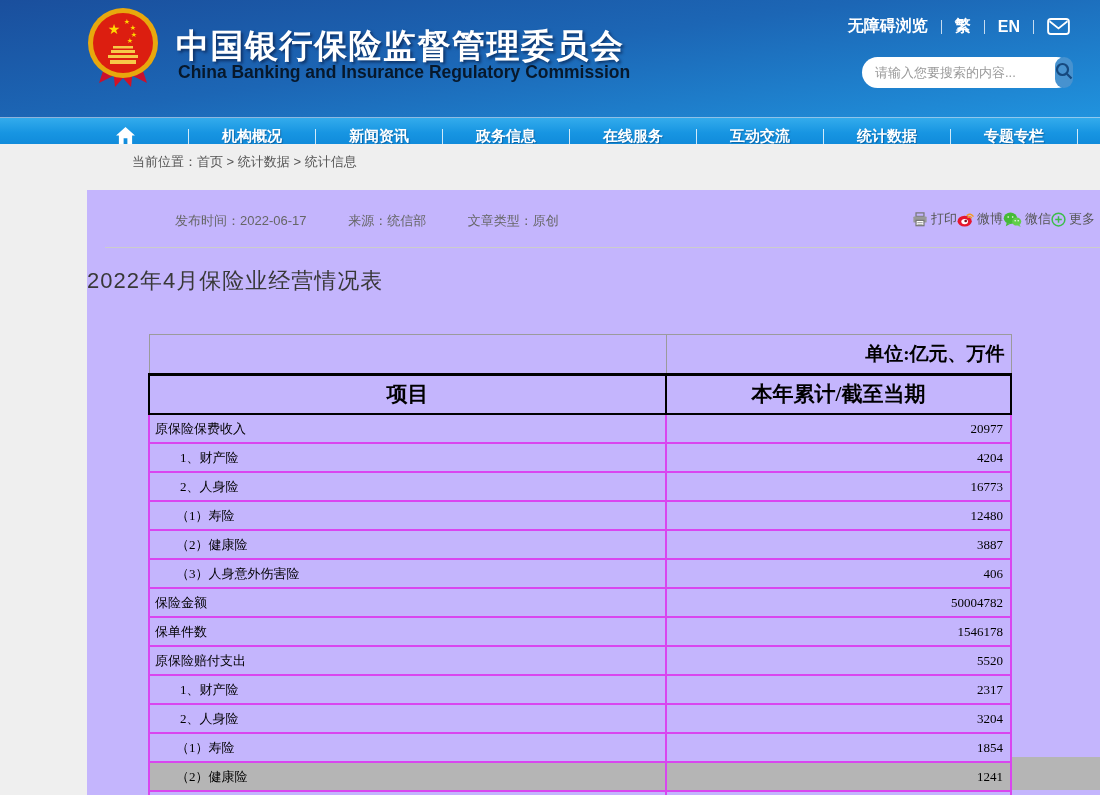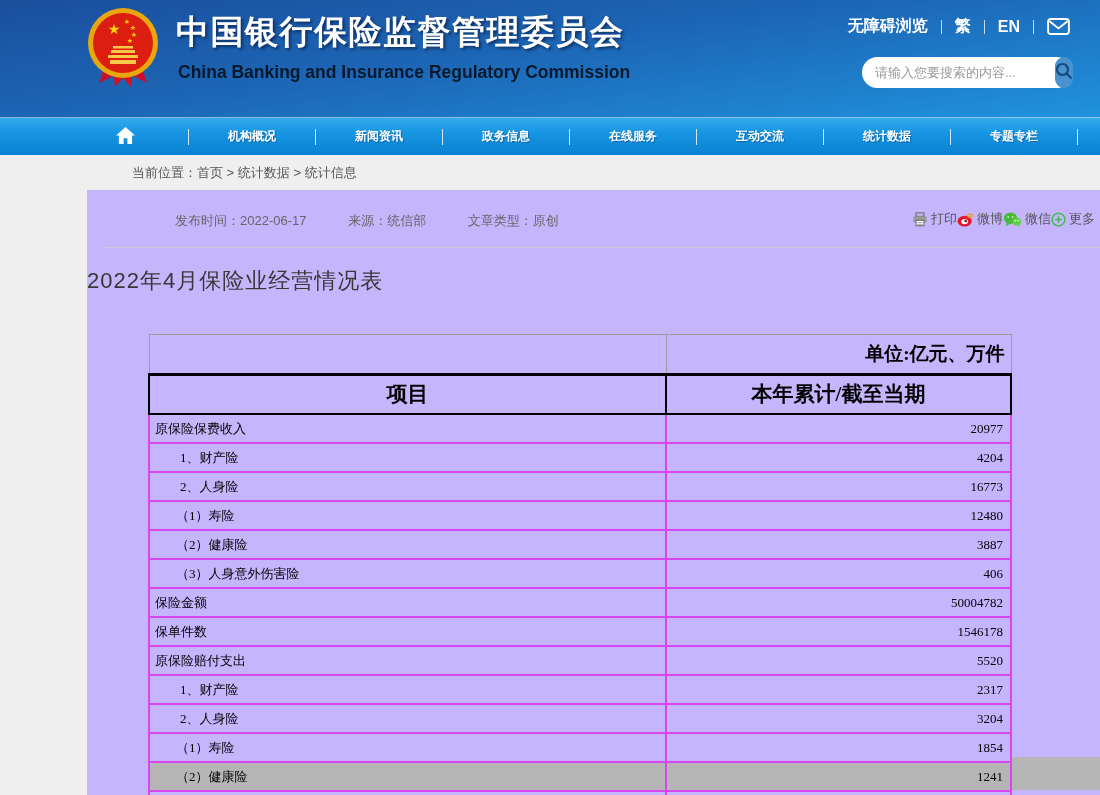--- a/index.html
+++ b/index.html
@@ -9,21 +9,21 @@
     font-family:"Liberation Sans","DejaVu Sans",sans-serif;
   }
   
   .header{
     position:absolute;left:0;top:0;width:1100px;height:118px;
     background:linear-gradient(172deg,#1a4f9d 0%,#1c66b5 45%,#2093de 100%);
   }
   .header-sep{position:absolute;left:0;top:117px;width:1100px;height:1px;background:rgba(255,255,255,.5);}
   .emblem{position:absolute;left:86px;top:6px;}
   .site-title-cn{
-    position:absolute;left:176px;top:10px;font-size:33px;font-weight:bold;color:#fff;
+    position:absolute;left:176px;top:24px;font-size:33px;font-weight:bold;color:#fff;
     letter-spacing:1.5px;text-shadow:2px 2px 3px rgba(0,10,40,.55);white-space:nowrap;
   }
   .site-title-en{
     position:absolute;left:178px;top:62px;font-size:17.5px;font-weight:600;color:#07182b;white-space:nowrap;
   }
   .top-links{
     position:absolute;right:30px;top:16px;display:flex;align-items:center;gap:13px;
     color:#fff;font-size:16px;font-weight:bold;
   }
   .top-link{cursor:pointer;white-space:nowrap;}
@@ -42,27 +42,27 @@
     display:flex;align-items:center;justify-content:center;cursor:pointer;padding:0;
   }
   
   .nav{
     position:absolute;left:0;top:118px;width:1100px;height:37px;box-sizing:border-box;
     background:linear-gradient(180deg,#33abec 0%,#1795e2 40%,#0a82d4 100%);
     display:flex;align-items:center;padding-left:62px;
   }
   .nav-slot{
     width:126px;display:flex;justify-content:center;align-items:center;
-    color:#fff;font-size:12px;font-weight:bold;cursor:pointer;white-space:nowrap;
+    color:#fff;font-size:15px;font-weight:bold;cursor:pointer;white-space:nowrap;
     text-shadow:1px 1px 1px rgba(0,30,70,.35);
   }
   .nav-sep{width:1px;height:16px;background:rgba(255,255,255,.8);}
   
   .breadcrumb{
-    position:absolute;left:0;top:155px;width:1100px;height:35px;line-height:35px;
+    position:absolute;left:0;top:144px;width:1100px;height:35px;line-height:35px;
     background:#efefef;color:#555;font-size:13px;padding-left:132px;box-sizing:border-box;
   }
   .breadcrumb a{color:#555;text-decoration:none;cursor:pointer;}
   
   .card{
     position:absolute;left:87px;top:190px;width:1088px;height:605px;background:#c4b5fd;overflow:hidden;
   }
   .meta{position:absolute;left:88px;top:22px;font-size:13px;color:#666;white-space:nowrap;}
   .meta .seg{margin-right:38px;}
   .share{position:absolute;top:20px;right:80px;display:flex;align-items:center;gap:0;}

